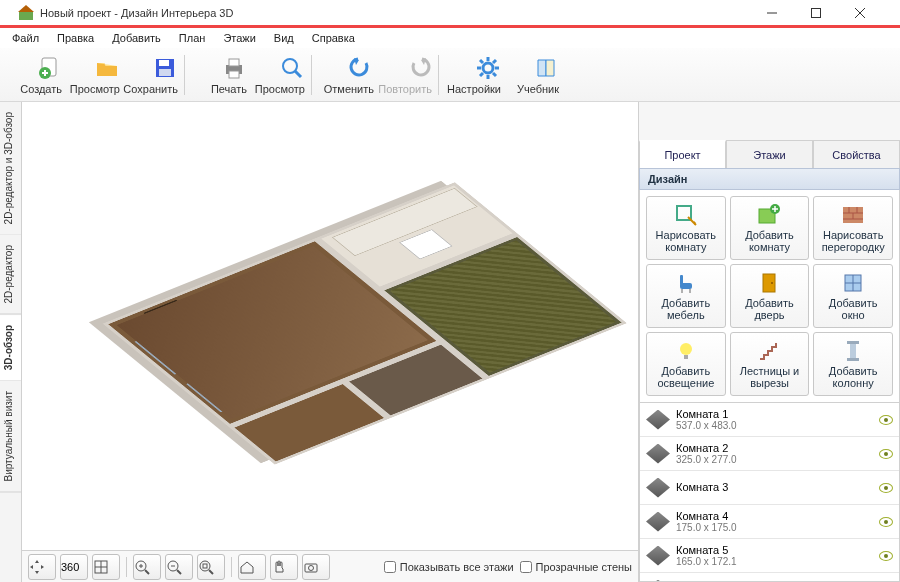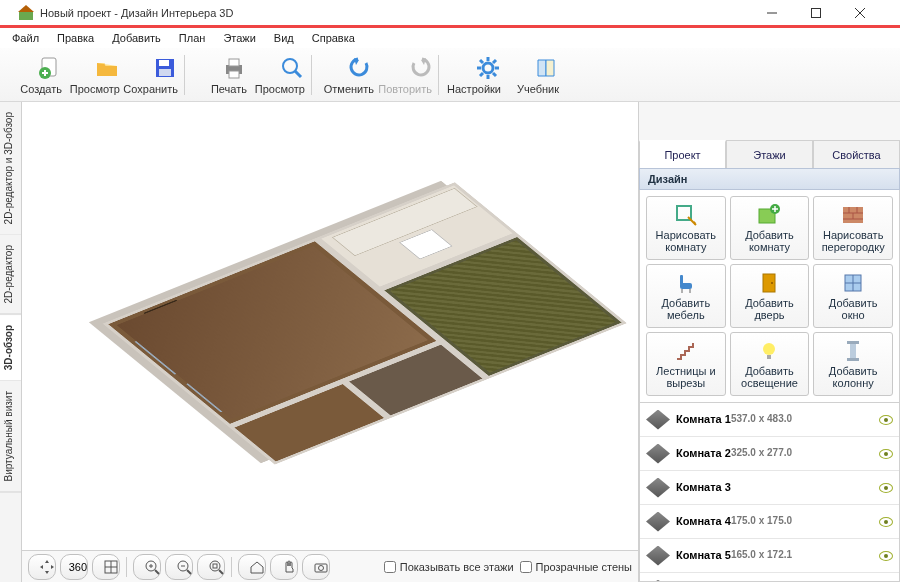--- a/index.html
+++ b/index.html
@@ -43,37 +43,37 @@
 .r2 { left:260px; top:0; width:170px; height:110px; background:#e6e0d6; }
 .kitchen { position:absolute; left:10px; top:4px; width:150px; height:40px; background:#ece8e0; border:1px solid #c0b8a8;}
 .stove { position:absolute; left:60px; top:50px; width:40px; height:36px; background:#fff; border:1px solid #bbb;}
 .r3 { left:260px; top:110; width:170px; height:190px; background:#5a5a3a; }
 .r3 { top:110px; }
 .r3inner { position:absolute; inset:4px; background: repeating-linear-gradient(45deg,#6a6a3a,#6a6a3a 4px,#5a5a2a 4px,#5a5a2a 8px); }
 .r4 { left:0; top:220px; width:140px; height:80px; background:#7a5a3a; }
 .r5 { left:140px; top:220px; width:120px; height:80px; background:#6a5a4a; }
 
 .bottom-toolbar { height: 32px; border-top: 1px solid #d0d0d0; display: flex; align-items: center; padding: 0 6px; gap: 4px; background: #f8f8f8; }
-.bt-btn { width: 28px; height: 26px; border: 1px solid #c0c0c0; border-radius: 10px; background: linear-gradient(#fff,#eee); display: flex; align-items: center; justify-content: flex-end; }
+.bt-btn { width: 28px; height: 26px; border: 1px solid #c0c0c0; border-radius: 3px; background: linear-gradient(#fff,#eee); display: flex; align-items: center; justify-content: flex-start; }
 .bt-sep { width:1px; height:20px; background:#ccc; margin:0 2px;}
 .bt-chk { display:flex; align-items:center; gap:4px; margin-left:2px; color:#333;}
 .bt-chk input { width:12px; height:12px; }
 
 .right-panel { width: 262px; border-left: 1px solid #d0d0d0; display: flex; flex-direction: column; background: #f6f6f6; }
 .rtabs { display: flex; height: 28px; background: #fff; margin-top: 38px; }
 .rtab { flex:1; display:flex; align-items:center; justify-content:center; border:1px solid #d0d0d0; border-bottom:none; color:#225; background:#f2f2f2;}
 .rtab.active { background:#fff; border-top:2px solid #fff; font-weight:normal; }
 .panel-header { height:22px; background: linear-gradient(#e8eef6,#d6e0ee); border:1px solid #b8c4d8; display:flex; align-items:center; padding:0 8px; font-weight:bold; color:#234;}
 .design-grid { display:grid; grid-template-columns: repeat(3, 1fr); gap:4px; padding:6px; background:#fff; border:1px solid #d0d0d0; border-top:none;}
 .design-btn { height:64px; border:1px solid #c8c8c8; border-radius:3px; background:linear-gradient(#fff,#f4f4f4); display:flex; flex-direction:column; align-items:center; justify-content:center; gap:2px; text-align:center; padding:2px; color:#234; font-size:10px; line-height:1.1;}
 .design-btn .di-icon { width:24px; height:24px; display:flex; align-items:center; justify-content:center;}
 .object-list { flex:1; overflow:auto; background:#fff; border:1px solid #d0d0d0; border-top:none; }
 .obj-row { display:flex; align-items:center; height:34px; border-bottom:1px solid #e6e6e6; padding:0 6px; gap:6px;}
 .obj-icon { width:24px; height:20px; background:linear-gradient(#888,#555); clip-path: polygon(0 50%,50% 0,100% 50%,50% 100%); }
-.obj-text { flex:1; display:flex; line-height:1.1;font-weight:bold;}
+.obj-text { flex:1; display:flex; flex-direction:column; line-height:1.1;}
 .obj-text .dim { color:#777; font-size:10px;}
 .eye { width:14px; height:10px; border:1px solid #a0b030; border-radius:50%; position:relative;}
 .eye::after{content:"";position:absolute;left:4px;top:2px;width:4px;height:4px;background:#708020;border-radius:50%;}
 
 svg { display:block; }
 </style>
 </head>
 <body>
 
 <div class="titlebar">
@@ -384,33 +384,33 @@
               <rect x="4" y="4" width="16" height="16" fill="#ace" stroke="#57a"></rect>
               <line x1="12" y1="4" x2="12" y2="20" stroke="#57a"></line>
               <line x1="4" y1="12" x2="20" y2="12" stroke="#57a"></line>
             </svg>
           </span>
           <span>Добавить окно</span>
         </div>
         <div class="design-btn">
           <span class="di-icon">
             <svg width="24" height="24">
-              <path d="M3 20h4v-4h4v-4h4v-4h4V4" fill="none" stroke="#a65" stroke-width="2"></path>
-            </svg>
-          </span>
-          <span>Лестницы и вырезы</span>
-        </div>
-        <div class="design-btn">
-          <span class="di-icon">
-            <svg width="24" height="24">
               <circle cx="12" cy="10" r="6" fill="#fe6"></circle>
               <rect x="10" y="16" width="4" height="4" fill="#aaa"></rect>
             </svg>
           </span>
           <span>Добавить освещение</span>
+        </div>
+        <div class="design-btn">
+          <span class="di-icon">
+            <svg width="24" height="24">
+              <path d="M3 20h4v-4h4v-4h4v-4h4V4" fill="none" stroke="#a65" stroke-width="2"></path>
+            </svg>
+          </span>
+          <span>Лестницы и вырезы</span>
         </div>
         <div class="design-btn">
           <span class="di-icon">
             <svg width="24" height="24">
               <rect x="9" y="4" width="6" height="16" fill="#bcd"></rect>
               <rect x="6" y="2" width="12" height="3" fill="#9ab"></rect>
               <rect x="6" y="19" width="12" height="3" fill="#9ab"></rect>
             </svg>
           </span>
           <span>Добавить колонну</span>

